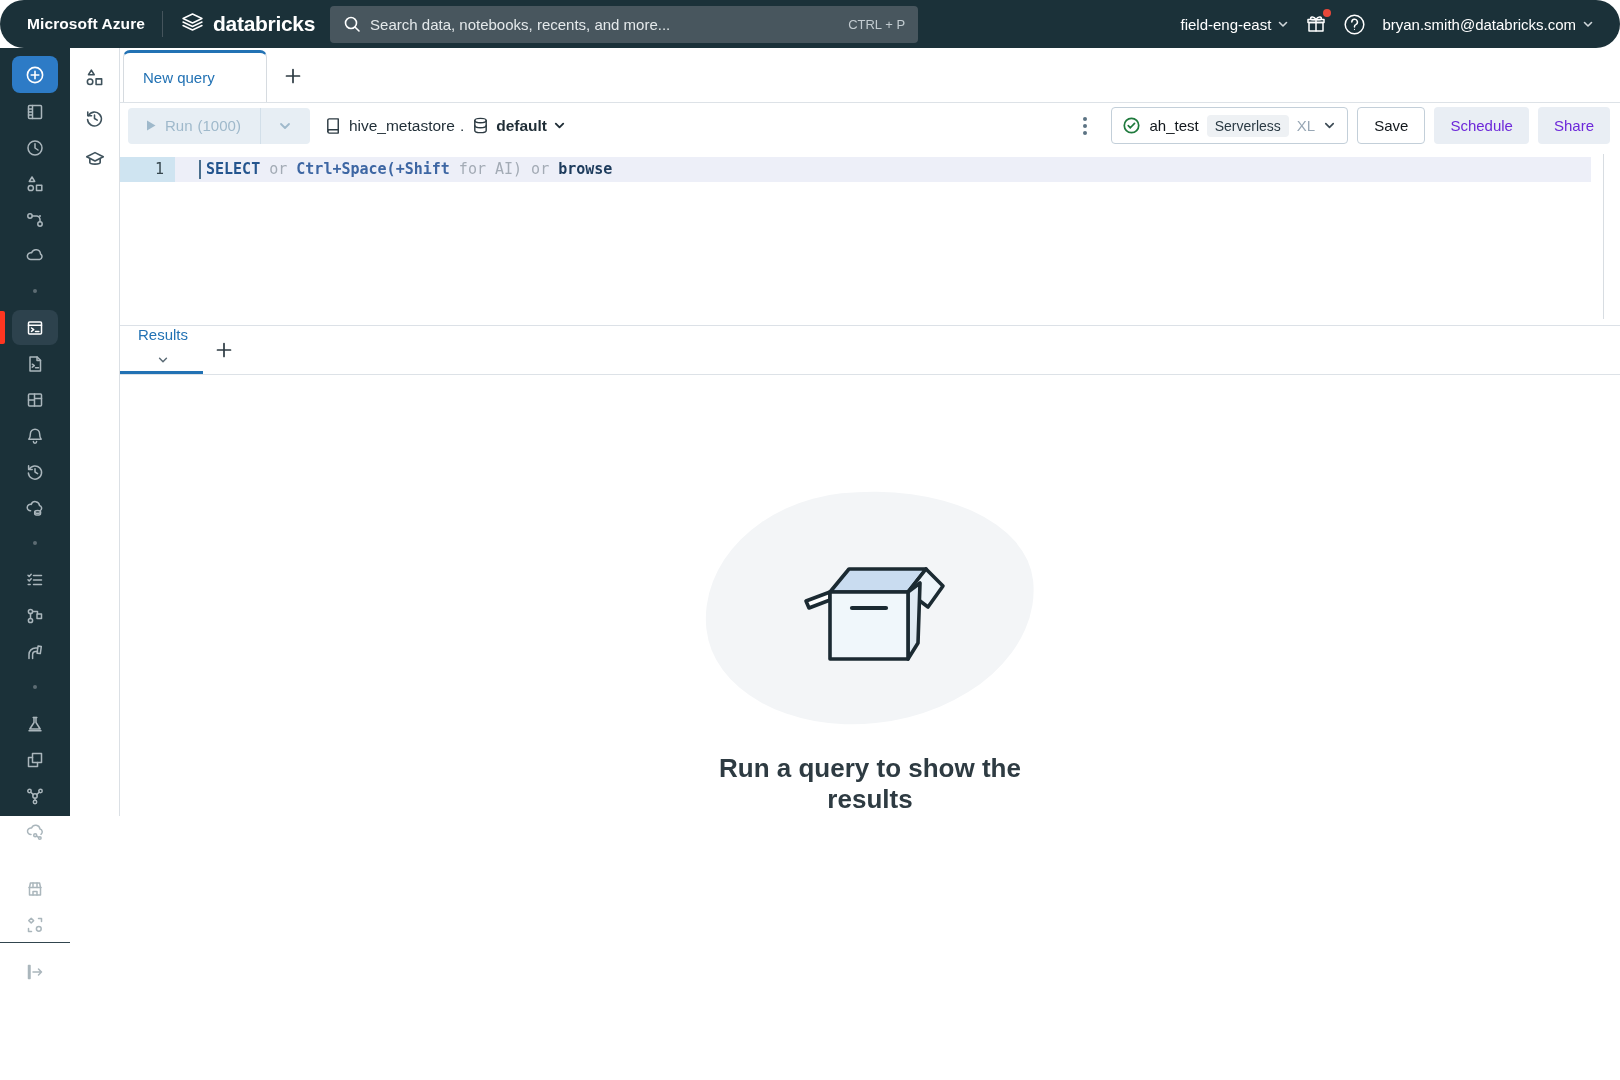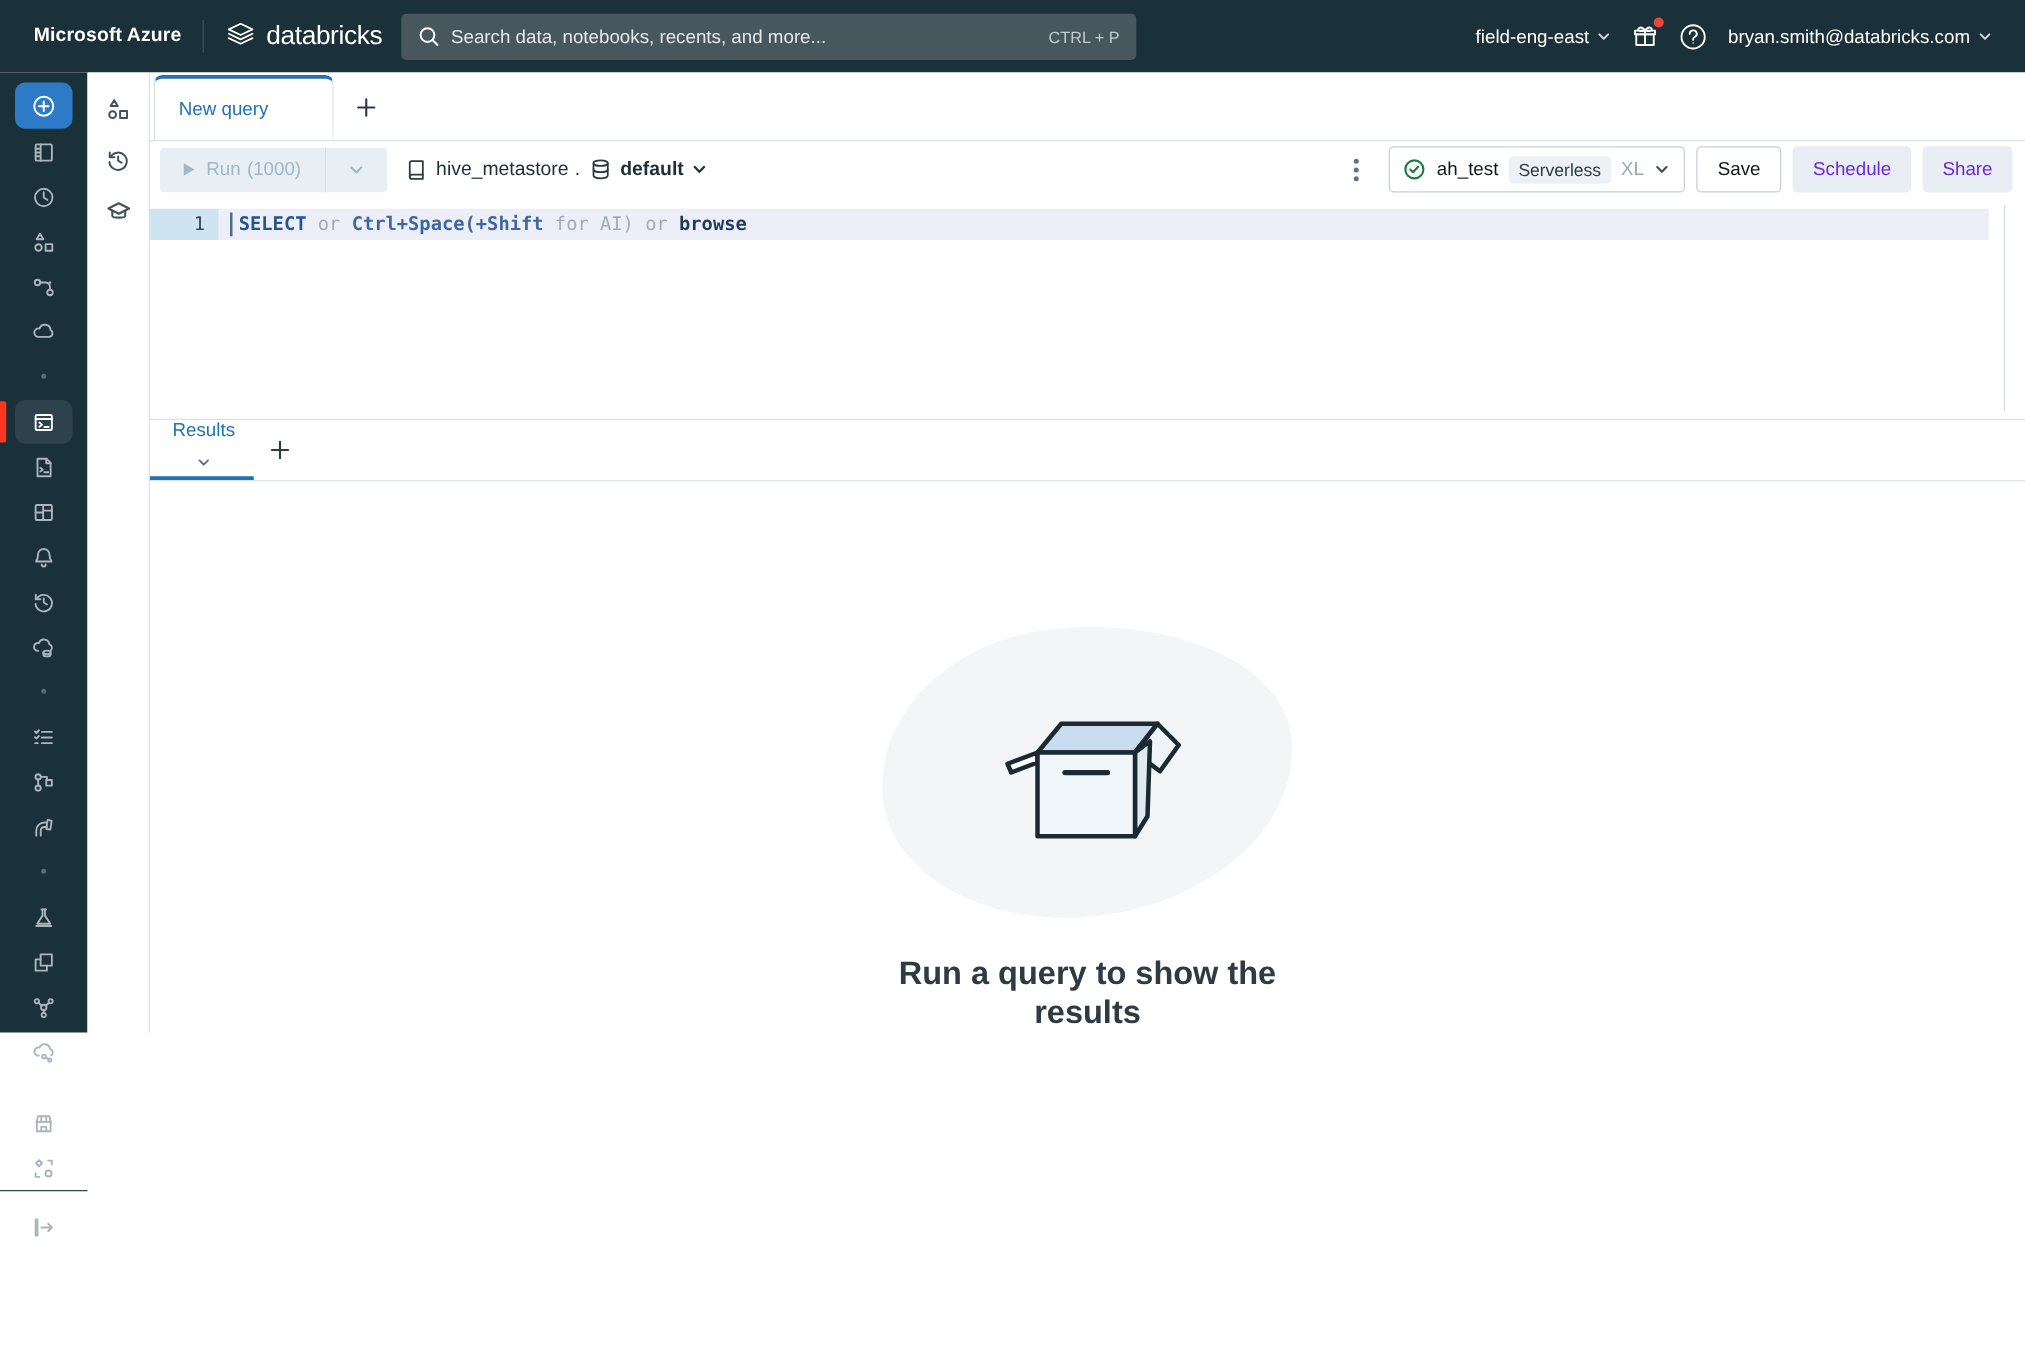--- a/index.html
+++ b/index.html
@@ -1,26 +1,26 @@
 <!DOCTYPE html>
 <html><head>
 <meta charset="utf-8">
 <style>
   * { margin:0; padding:0; box-sizing:border-box; }
   html,body { width:1620px; height:1080px; overflow:hidden;
     font-family:"Liberation Sans","DejaVu Sans",sans-serif; background:#fff; }
 
   
-  .topbar { height:58px; background:#1b3139; display:flex; align-items:center;
-    padding:0 26px 0 27px; color:#fff; }
+  .topbar { height:48px; background:#1b3139; display:flex; align-items:center;
+    padding:0 26px 0 27px; color:#fff;border-radius:28px; }
   .azure-label { font-size:15.5px; font-weight:600; letter-spacing:.1px; white-space:nowrap; }
   .tb-divider { width:1px; height:26px; background:#45545c; margin:0 17px; }
   .brand { display:flex; align-items:center; gap:8px; }
   .brand svg { display:block; }
-  .wordmark { font-size:21px; font-weight:400; letter-spacing:-0.3px; }
+  .wordmark { font-size:21px; font-weight:700; letter-spacing:-0.3px; }
   .searchbox { position:relative; width:588px; height:37px; background:#48565e;
     border-radius:4px; margin-left:15px; display:flex; align-items:center; padding:0 13px; }
   .searchbox svg { flex:none; }
   .searchbox input { flex:1; background:transparent; border:none; outline:none;
     color:#fff; font-size:15px; margin-left:9px; font-family:inherit; }
   .searchbox input::placeholder { color:#e4e9eb; opacity:1; }
   .search-shortcut { color:#c2cbd0; font-size:13px; white-space:nowrap; }
   .tb-right { margin-left:auto; display:flex; align-items:center; gap:16px; }
   .tb-item { display:flex; align-items:center; gap:6px; font-size:15px; cursor:pointer; white-space:nowrap; }
   .icon-btn { position:relative; display:flex; align-items:center; }
@@ -89,21 +89,21 @@
 
   
   .editor { position:relative; height:190px; border-bottom:1px solid #dce1e7; padding-top:9px; }
   .editor-ruler { position:absolute; top:6px; bottom:6px; right:16px; width:1px; background:#d8dde2; }
   .code-line { display:flex; height:25px; align-items:center;
     font-family:"DejaVu Sans Mono","Liberation Mono",monospace; font-size:15px; }
   .code-line.active .gutter { background:#cfe4f1; }
   .code-line.active .code-text { background:#edeff8; }
   .gutter { width:55px; height:100%; display:flex; align-items:center; justify-content:flex-end;
     padding-right:11px; color:#36474f; flex:none; }
-  .code-text { flex:1; height:100%; display:flex; align-items:center; padding-left:9px;
+  .code-text { flex:1; height:100%; display:flex; align-items:center; padding-left:24px;
     margin-right:29px; white-space:pre; }
   .caret { width:2px; height:19px; background:#4a6e8c; margin-right:5px; }
   .tok-kw { color:#24558e; font-weight:bold; }
   .tok-dim { color:#a3abb5; }
   .tok-hint { color:#3d66a3; font-weight:bold; }
   .tok-link { color:#1d3b5c; font-weight:bold; cursor:pointer; }
 
   
   .results-bar { height:52px; border-bottom:1px solid #dde2e7; display:flex; align-items:stretch; }
   .results-tab { display:flex; align-items:center; gap:11px; padding:0 15px 0 18px;

